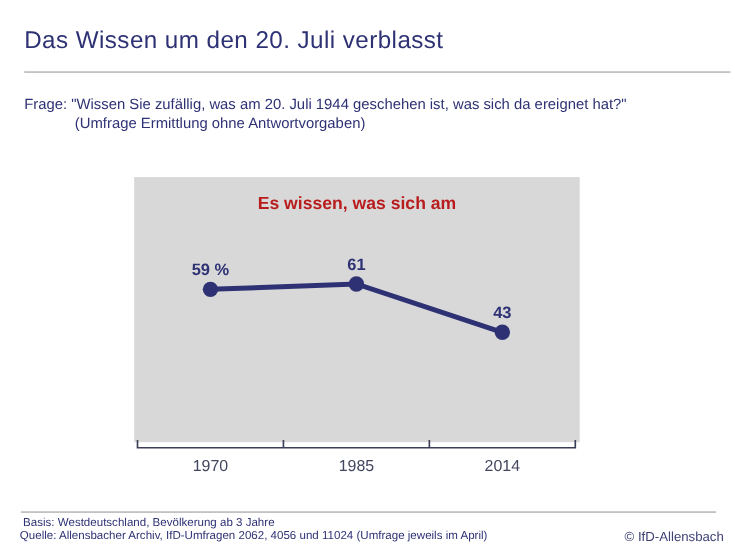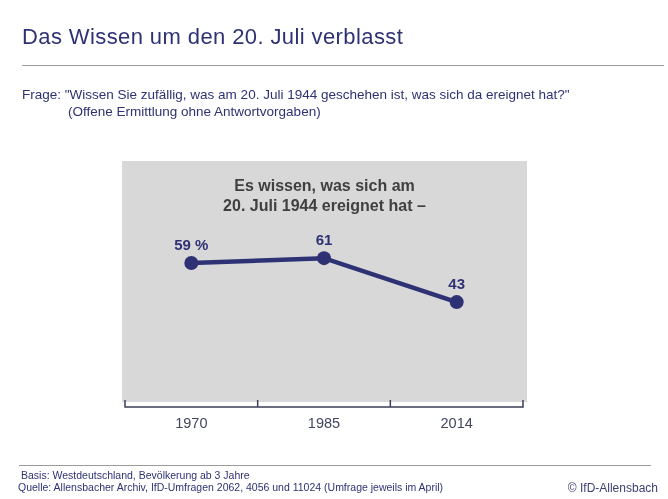--- a/index.html
+++ b/index.html
@@ -15,44 +15,43 @@
   .rule-top{left:22px;width:642px;top:65px;}
   .rule-bottom{left:19px;width:632px;top:465px;}
   .question{
     position:absolute;left:22px;top:86px;font-size:13.5px;line-height:17px;color:#2e3274;white-space:nowrap;
   }
   .question .q2{padding-left:46px;}
   .plot{
     position:absolute;left:122px;top:161px;width:405px;height:241px;background:#d8d8d8;
   }
   .plot-title{
-    padding-top:15px;text-align:center;font-size:16px;font-weight:bold;line-height:20px;color:#404040;
+    padding-top:15px;text-align:center;font-size:16px;font-weight:bold;line-height:20px;color:#b91c1c;
   }
   .chart-svg{position:absolute;left:122px;top:161px;}
   .footer-basis{position:absolute;left:21px;top:469px;font-size:10.5px;color:#2e3274;white-space:nowrap;}
   .footer-quelle{position:absolute;left:18px;top:481px;font-size:10.5px;color:#2e3274;white-space:nowrap;}
   .footer-copyright{position:absolute;right:10px;top:481px;font-size:12px;color:#3d4175;white-space:nowrap;}
 </style>
 </head>
 <body>
 
 <div class="page">
 
   <h1 class="page-title">Das Wissen um den 20. Juli verblasst</h1>
   <div class="rule rule-top"></div>
 
   <div class="question">
     <div>Frage: "Wissen Sie zufällig, was am 20. Juli 1944 geschehen ist, was sich da ereignet hat?"</div>
-    <div class="q2">(Offene Ermittlung ohne Antwortvorgaben)</div>
+    <div class="q2">(Umfrage Ermittlung ohne Antwortvorgaben)</div>
   </div>
 
   <div class="plot">
     <div class="plot-title">
       <div>Es wissen, was sich am</div>
-      <div>20. Juli 1944 ereignet hat –</div>
     </div>
   </div>
 
   <svg id="chart-svg" class="chart-svg" width="405" height="278">
       <polyline points="69.33333333333333,102.03999999999999 202,97.16 334.66666666666663,141.07999999999998" fill="none" stroke="#2e3274" stroke-width="4.5"></polyline>
       <circle cx="69.33333333333333" cy="102.03999999999999" r="7" fill="#2e3274"></circle>
       <text x="69.33333333333333" y="89.03999999999999" text-anchor="middle" fill="#2e3274" font-size="15" font-weight="bold">59 %</text>
       <circle cx="202" cy="97.16" r="7" fill="#2e3274"></circle>
       <text x="202" y="84.16" text-anchor="middle" fill="#2e3274" font-size="15" font-weight="bold">61</text>
       <circle cx="334.66666666666663" cy="141.07999999999998" r="7" fill="#2e3274"></circle>

